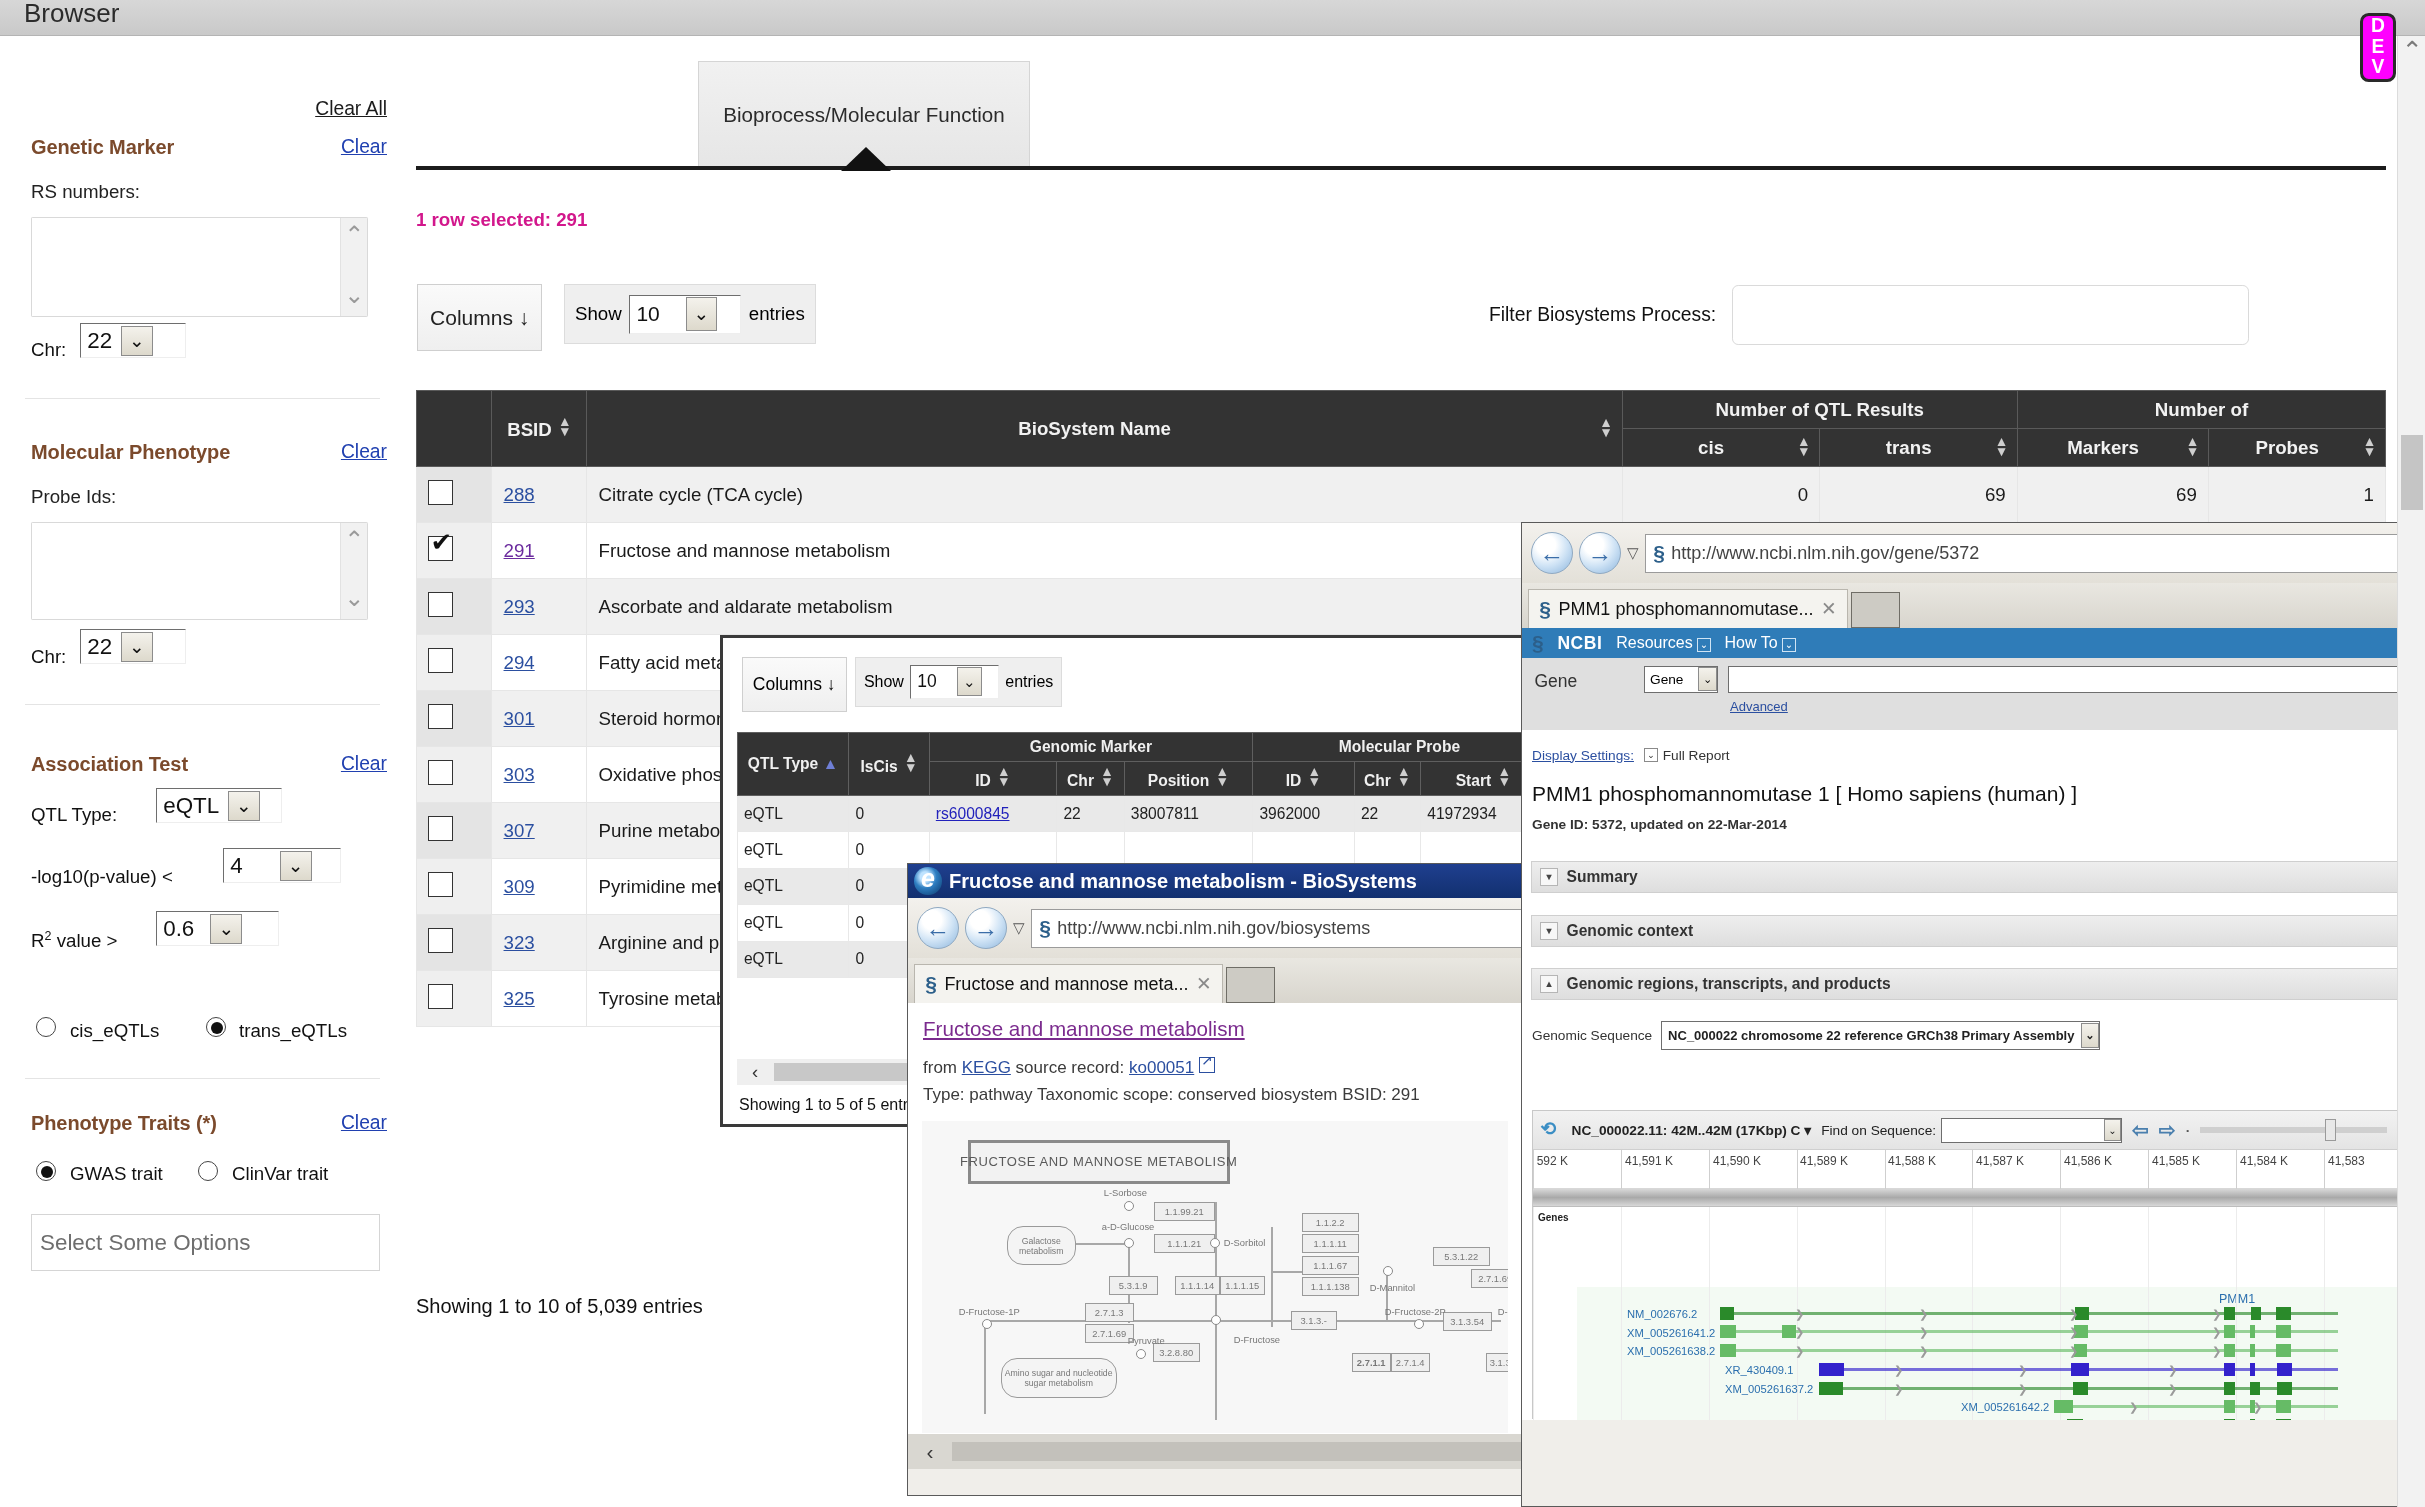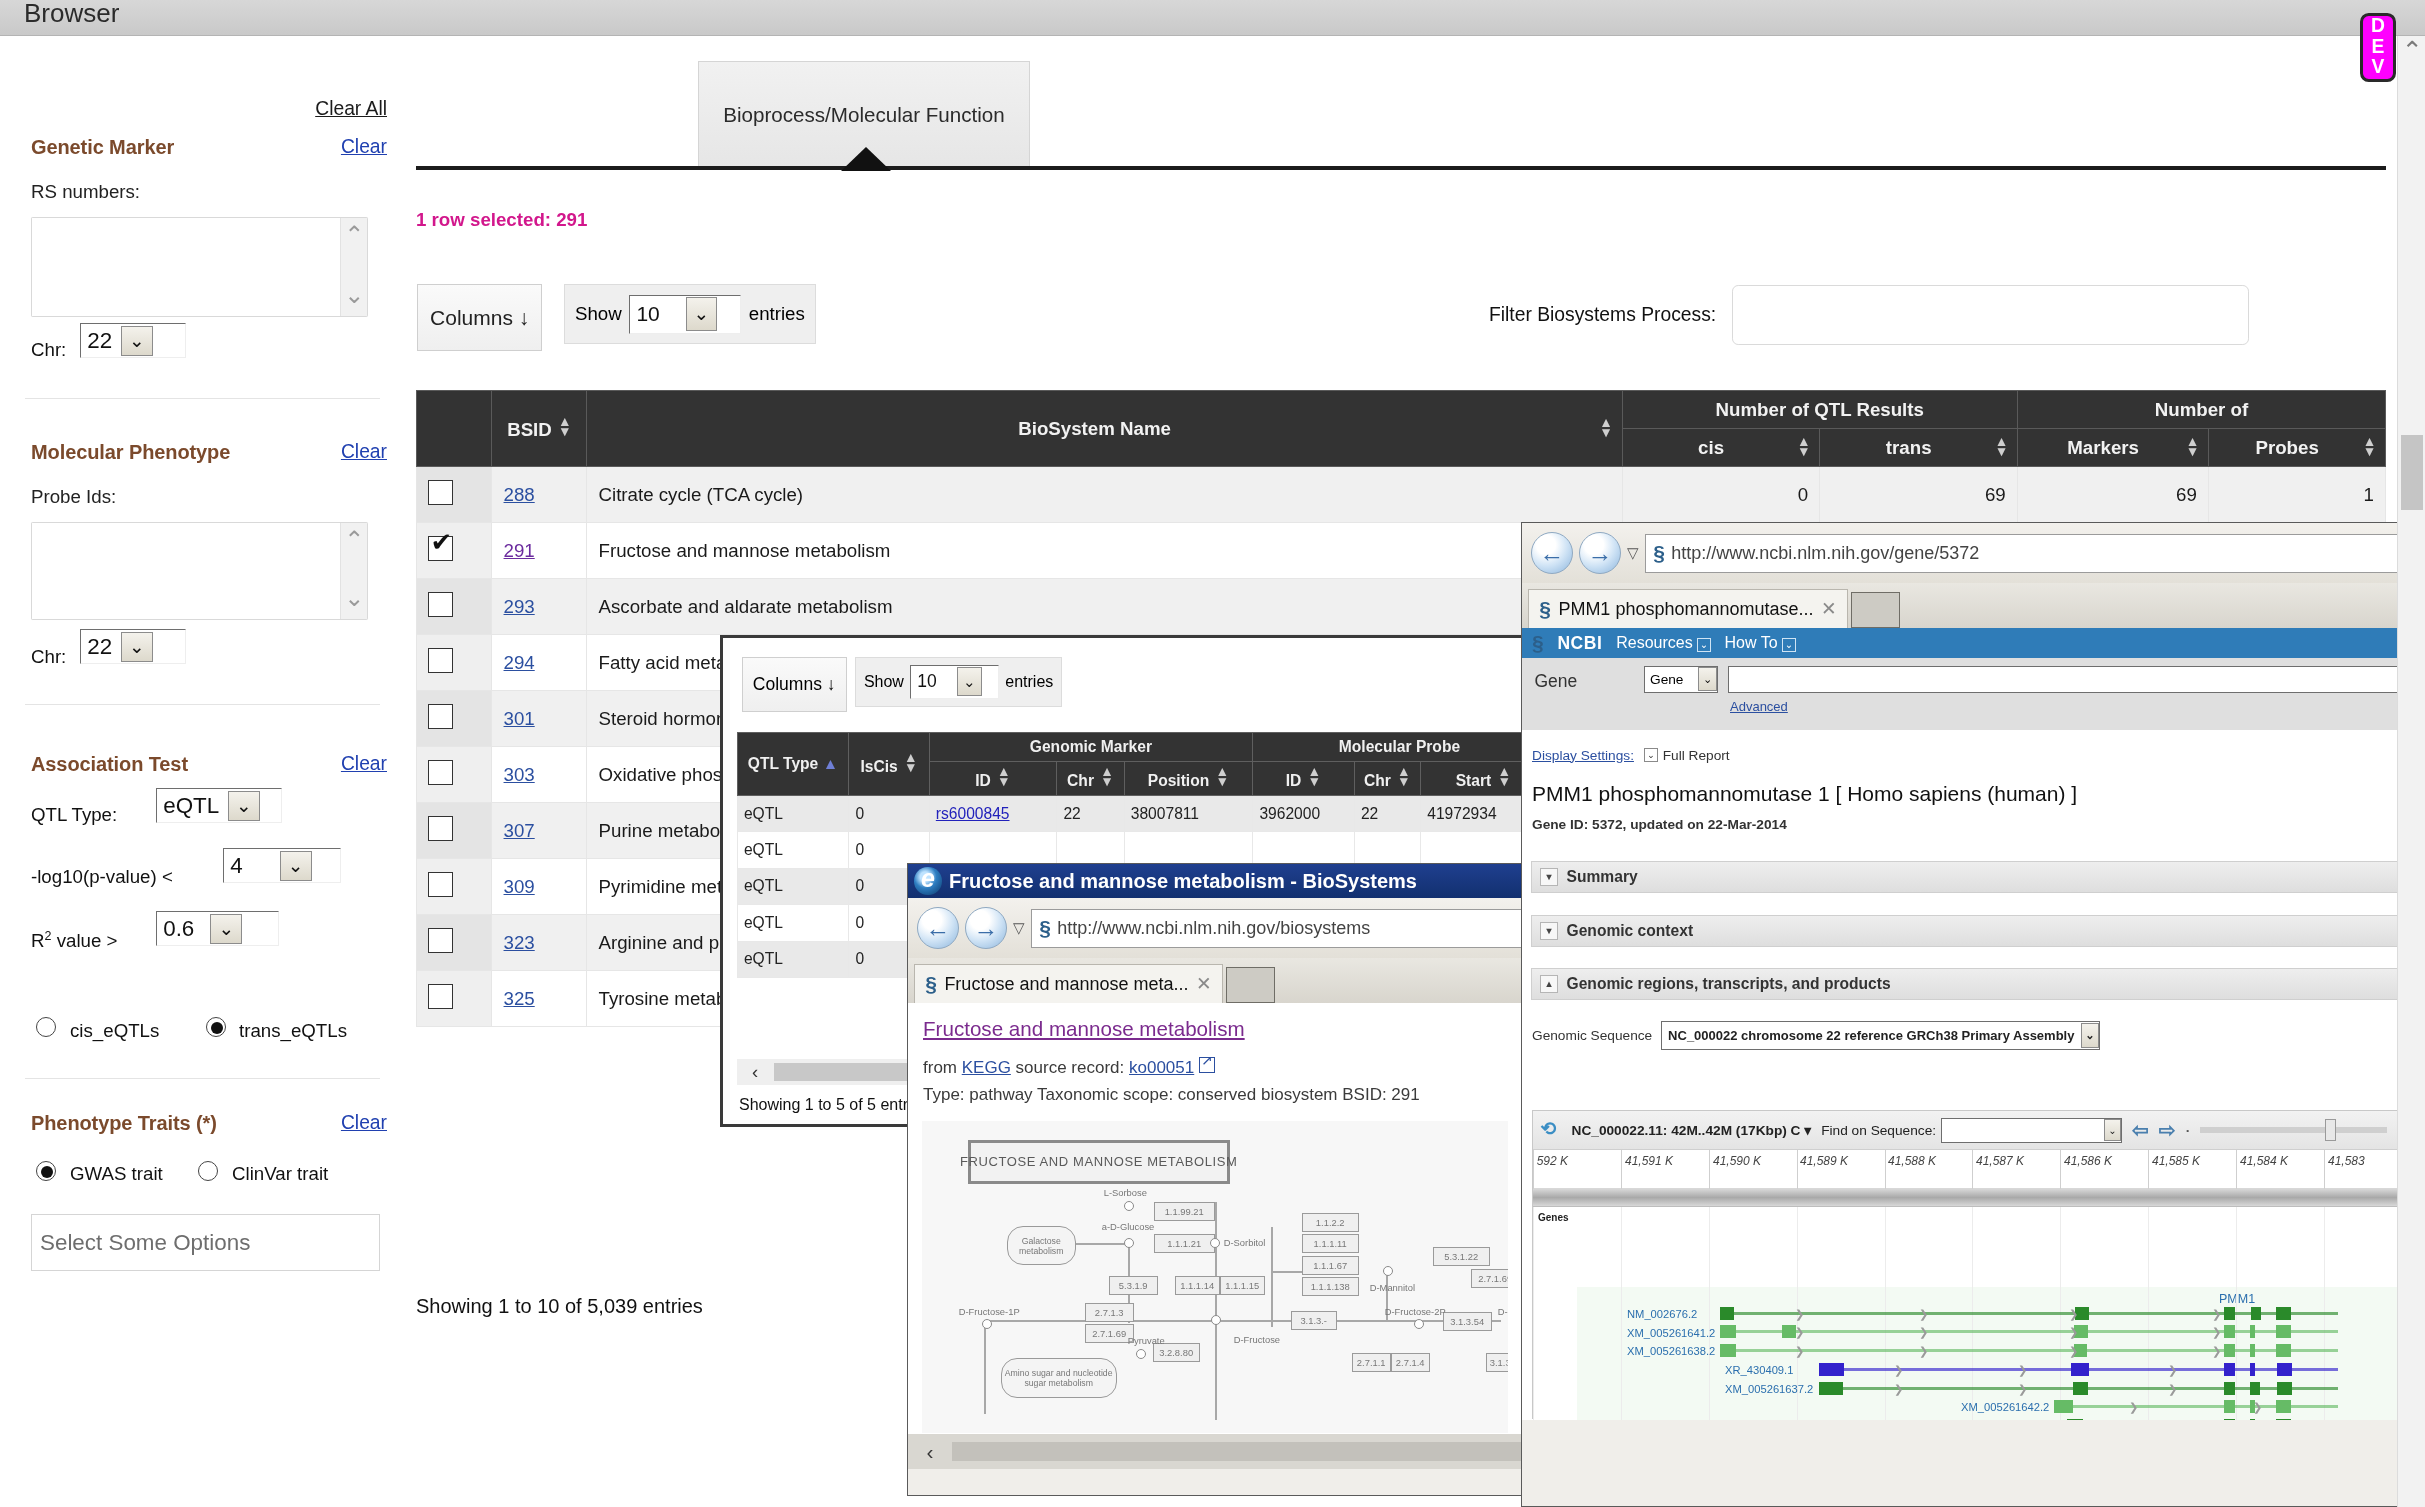--- a/index.html
+++ b/index.html
@@ -315,21 +315,21 @@
   #sv .svtoolbar { height:39px; background:linear-gradient(#f2f2f2,#e4e4e4); display:flex; align-items:center; gap:10px; padding-left:7.5px; font-size:13.7px; color:#222; font-weight:bold; border-bottom:0.6px solid #cfcfcf;}
   #sv .svtoolbar .refresh { width:21px; height:21px; color:#3b8ec4; font-size:18.7px; line-height:18.7px;}
   #sv .svtoolbar .find { display:flex; align-items:center; gap:5px; font-weight:normal;}
   #sv .svtoolbar .findbox { width:181px; height:25px; background:#fff; border:1.2px solid #6e6e6e; display:flex; align-items:center;}
   #sv .svtoolbar .findbox .cb { margin-left:auto; width:17.5px; height:22.4px; background:linear-gradient(#f4f2ec,#ddd9cc); border:0.6px solid #8c8c8c; font-size:10px; text-align:center; line-height:21px;}
   #sv .svtoolbar .navarr { color:#4a7fae; font-size:20px; }
   #sv .svtoolbar .slider { width:187px; height:6.2px; background:#cfcfcf; position:relative; }
   #sv .svtoolbar .slider .knob { position:absolute; left:125px; top:-8px; width:11.2px; height:22.4px; background:#e8e8e8; border:0.6px solid #9a9a9a;}
   #ruler { position:relative; height:39px; background:#fff; border-bottom:0.6px solid #d8d8d8; }
   #ruler .tick { position:absolute; top:0; width:0.6px; height:39px; background:#cfcfcf; }
-  #ruler .tl { position:absolute; top:3.7px; font-size:12px; color:#444;font-style:italic; }
+  #ruler .tl { position:absolute; top:3.7px; font-size:12px; color:#444; }
   #rulerbar { height:17.5px; background:linear-gradient(#d8d8d8,#a9a9a9,#d8d8d8); border-bottom:0.6px solid #bdbdbd;}
   #genepanel { position:relative; height:231px; background:#fff; }
   #genepanel .glabel { position:absolute; left:5px; top:5px; font-size:10px; font-weight:bold; color:#222; }
   #genepanel .vgrid { position:absolute; top:0; bottom:0; width:0.6px; background:#ececec; }
   #genepanel .gbg { position:absolute; left:44px; right:0; top:80px; height:147px; background:#f3faf3; }
   .track { position:absolute; height:13.7px; }
   .track .line { position:absolute; left:0; right:0; top:5px; height:3.7px; }
   .track .exon { position:absolute; top:0; height:13.7px; }
   .track .arrow { position:absolute; top:1.2px; font-size:11.2px; color:#9a9a9a; }
   .tracklab { position:absolute; font-size:11.2px; color:#2b6fae; white-space:nowrap; }
@@ -744,21 +744,21 @@
       <div class="ec" style="left:511px; top:126px; width:57px;">5.3.1.22</div>
       <div class="ec" style="left:549px; top:148px; width:49px;">2.7.1.69</div>
       <div class="ec" style="left:187px; top:155px; width:49px;">5.3.1.9</div>
       <div class="ec" style="left:253px; top:155px; width:45px;">1.1.1.14</div>
       <div class="ec" style="left:298px; top:155px; width:45px;">1.1.1.15</div>
       <div class="ec" style="left:163px; top:182px; width:49px;">2.7.1.3</div>
       <div class="ec" style="left:163px; top:203px; width:49px;">2.7.1.69</div>
       <div class="ec" style="left:231px; top:222px; width:47px;">3.2.8.80</div>
       <div class="ec" style="left:369px; top:190px; width:46px;">3.1.3.-</div>
       <div class="ec" style="left:521px; top:191px; width:49px;">3.1.3.54</div>
-      <div class="ec" style="left:430px; top:232px; width:39px;">2.7.1.1</div>
+      <div class="ec" style="left:430px; top:232px; width:39px;font-weight:bold;">2.7.1.1</div>
       <div class="ec" style="left:469px; top:232px; width:39px;">2.7.1.4</div>
       <div class="ec" style="left:564px; top:232px; width:29px;">3.1.3</div>
 
       <div class="cpd" style="left:182px; top:66px;">L-Sorbose</div>
       <div class="node" style="left:202px; top:80px;"></div>
       <div class="cpd" style="left:180px; top:100px;">a-D-Glucose</div>
       <div class="node" style="left:202px; top:117px;"></div>
       <div class="cpd" style="left:302px; top:116px;">D-Sorbitol</div>
       <div class="node" style="left:288px; top:117px;"></div>
       <div class="cpd" style="left:448px; top:161px;">D-Mannitol</div>

